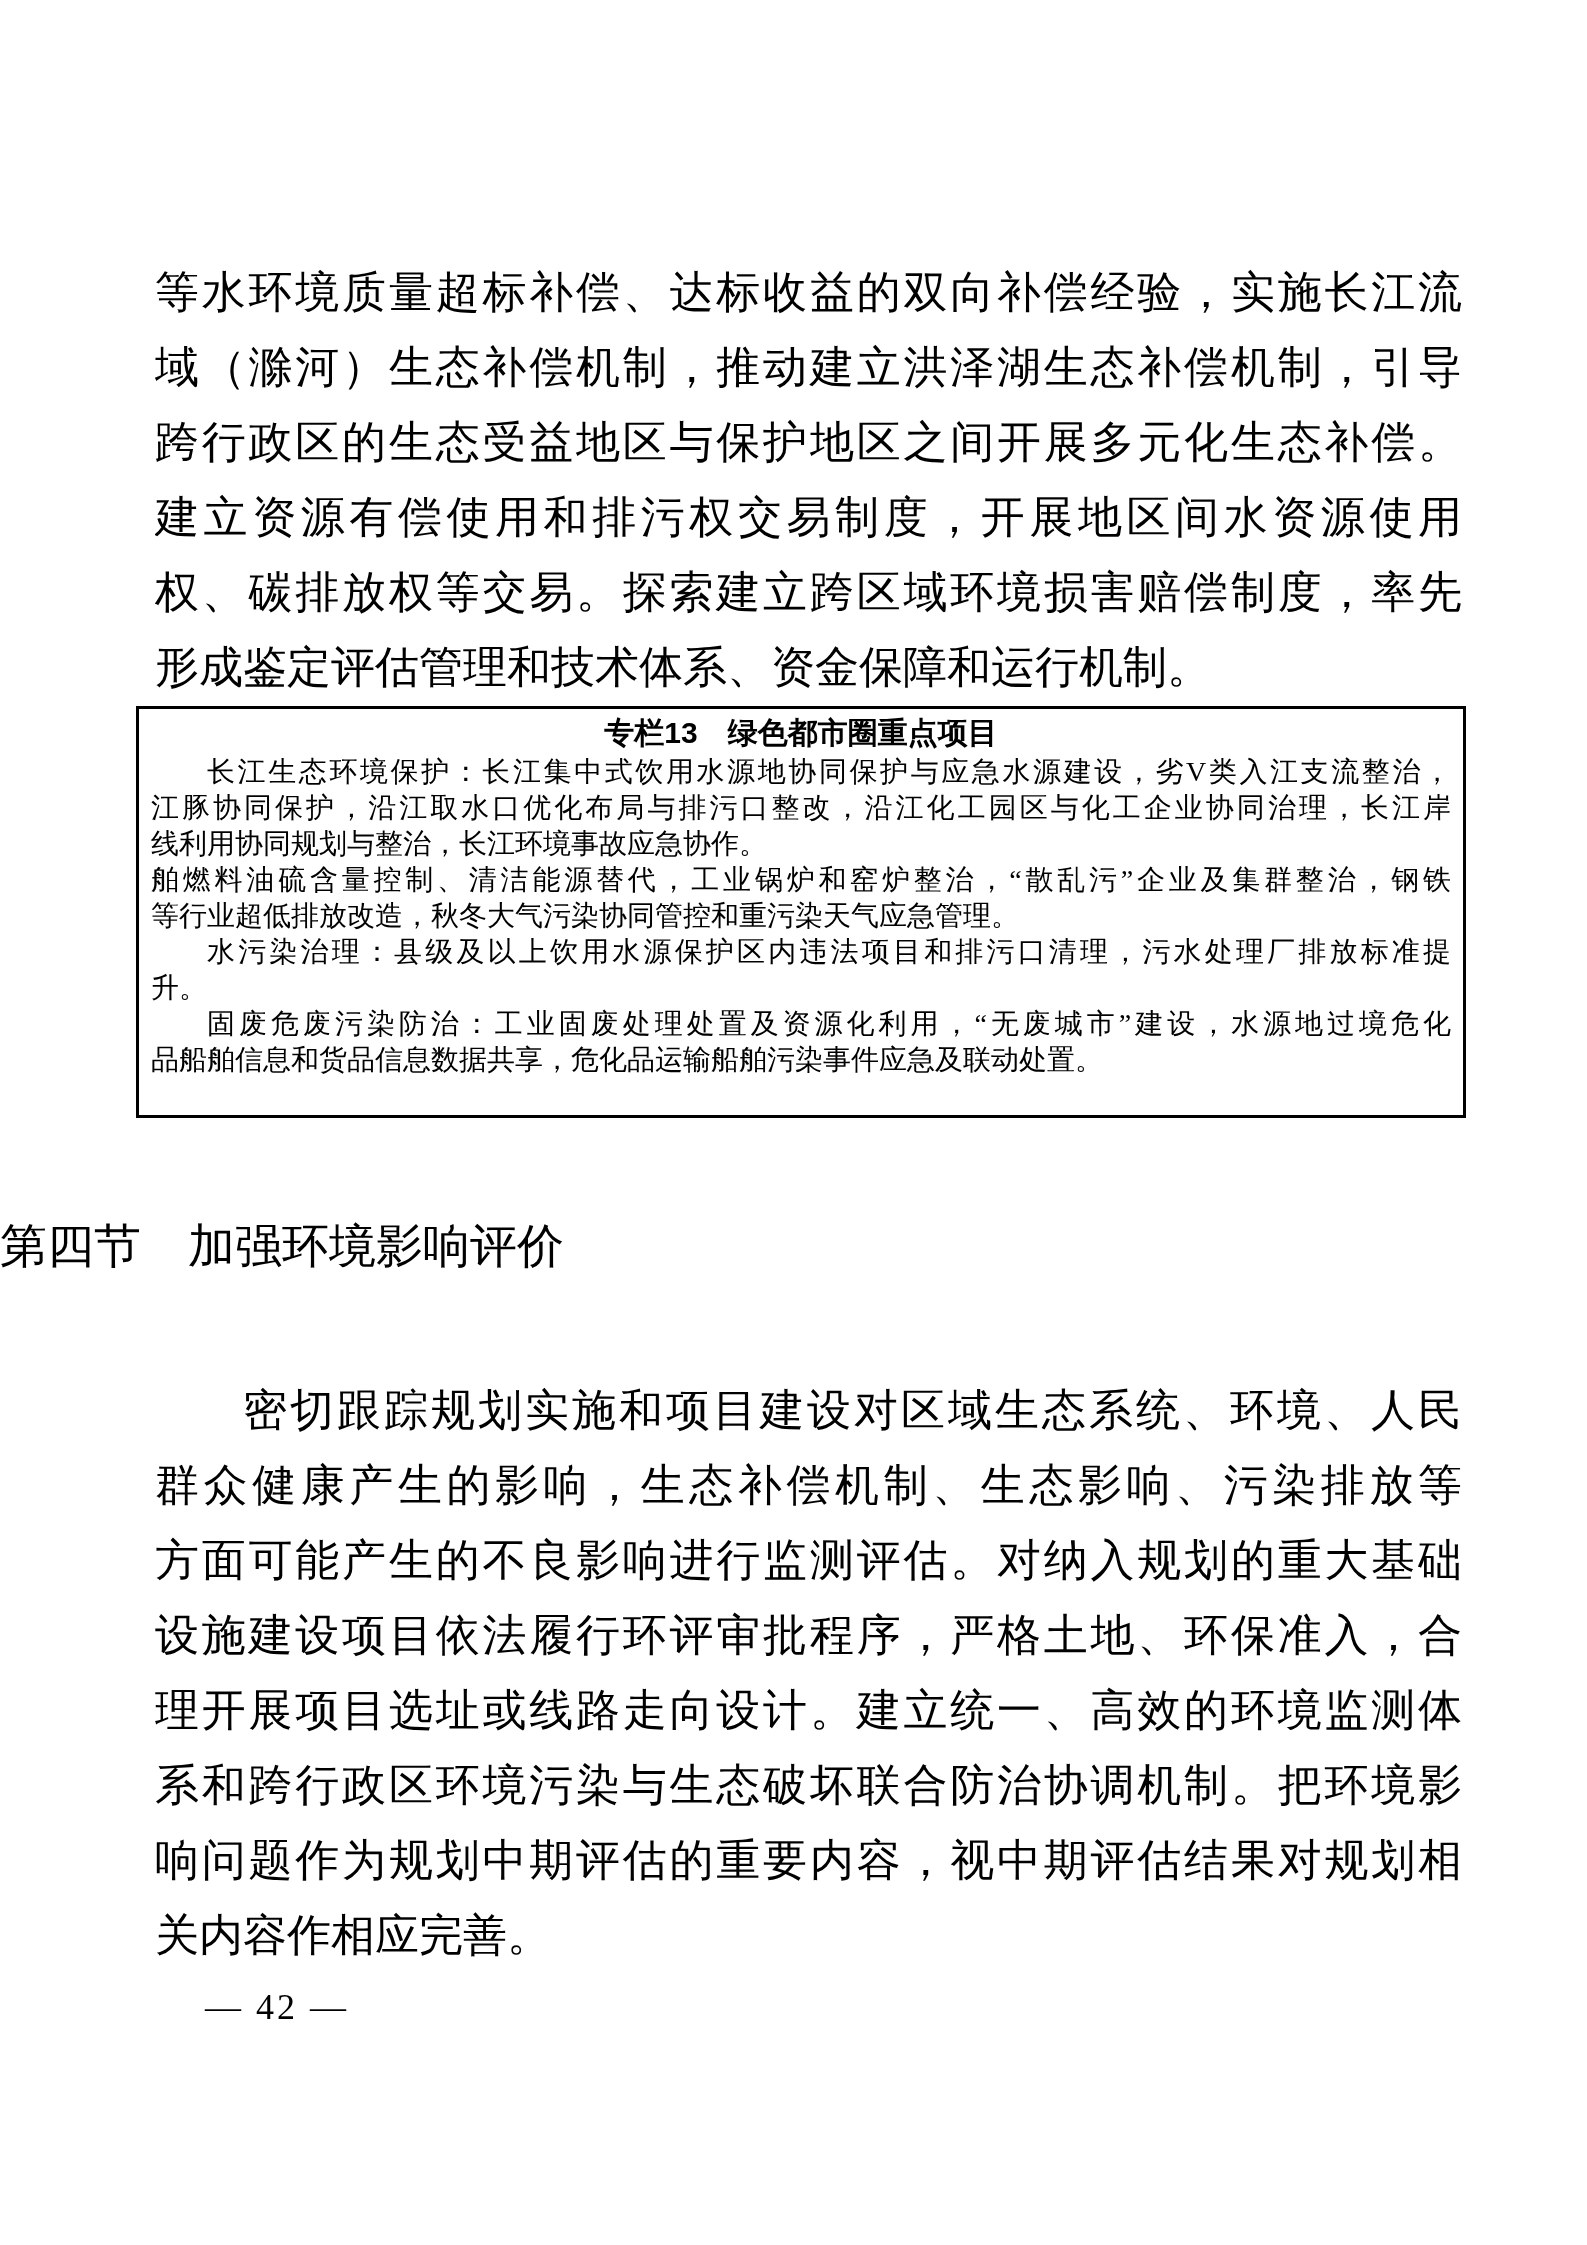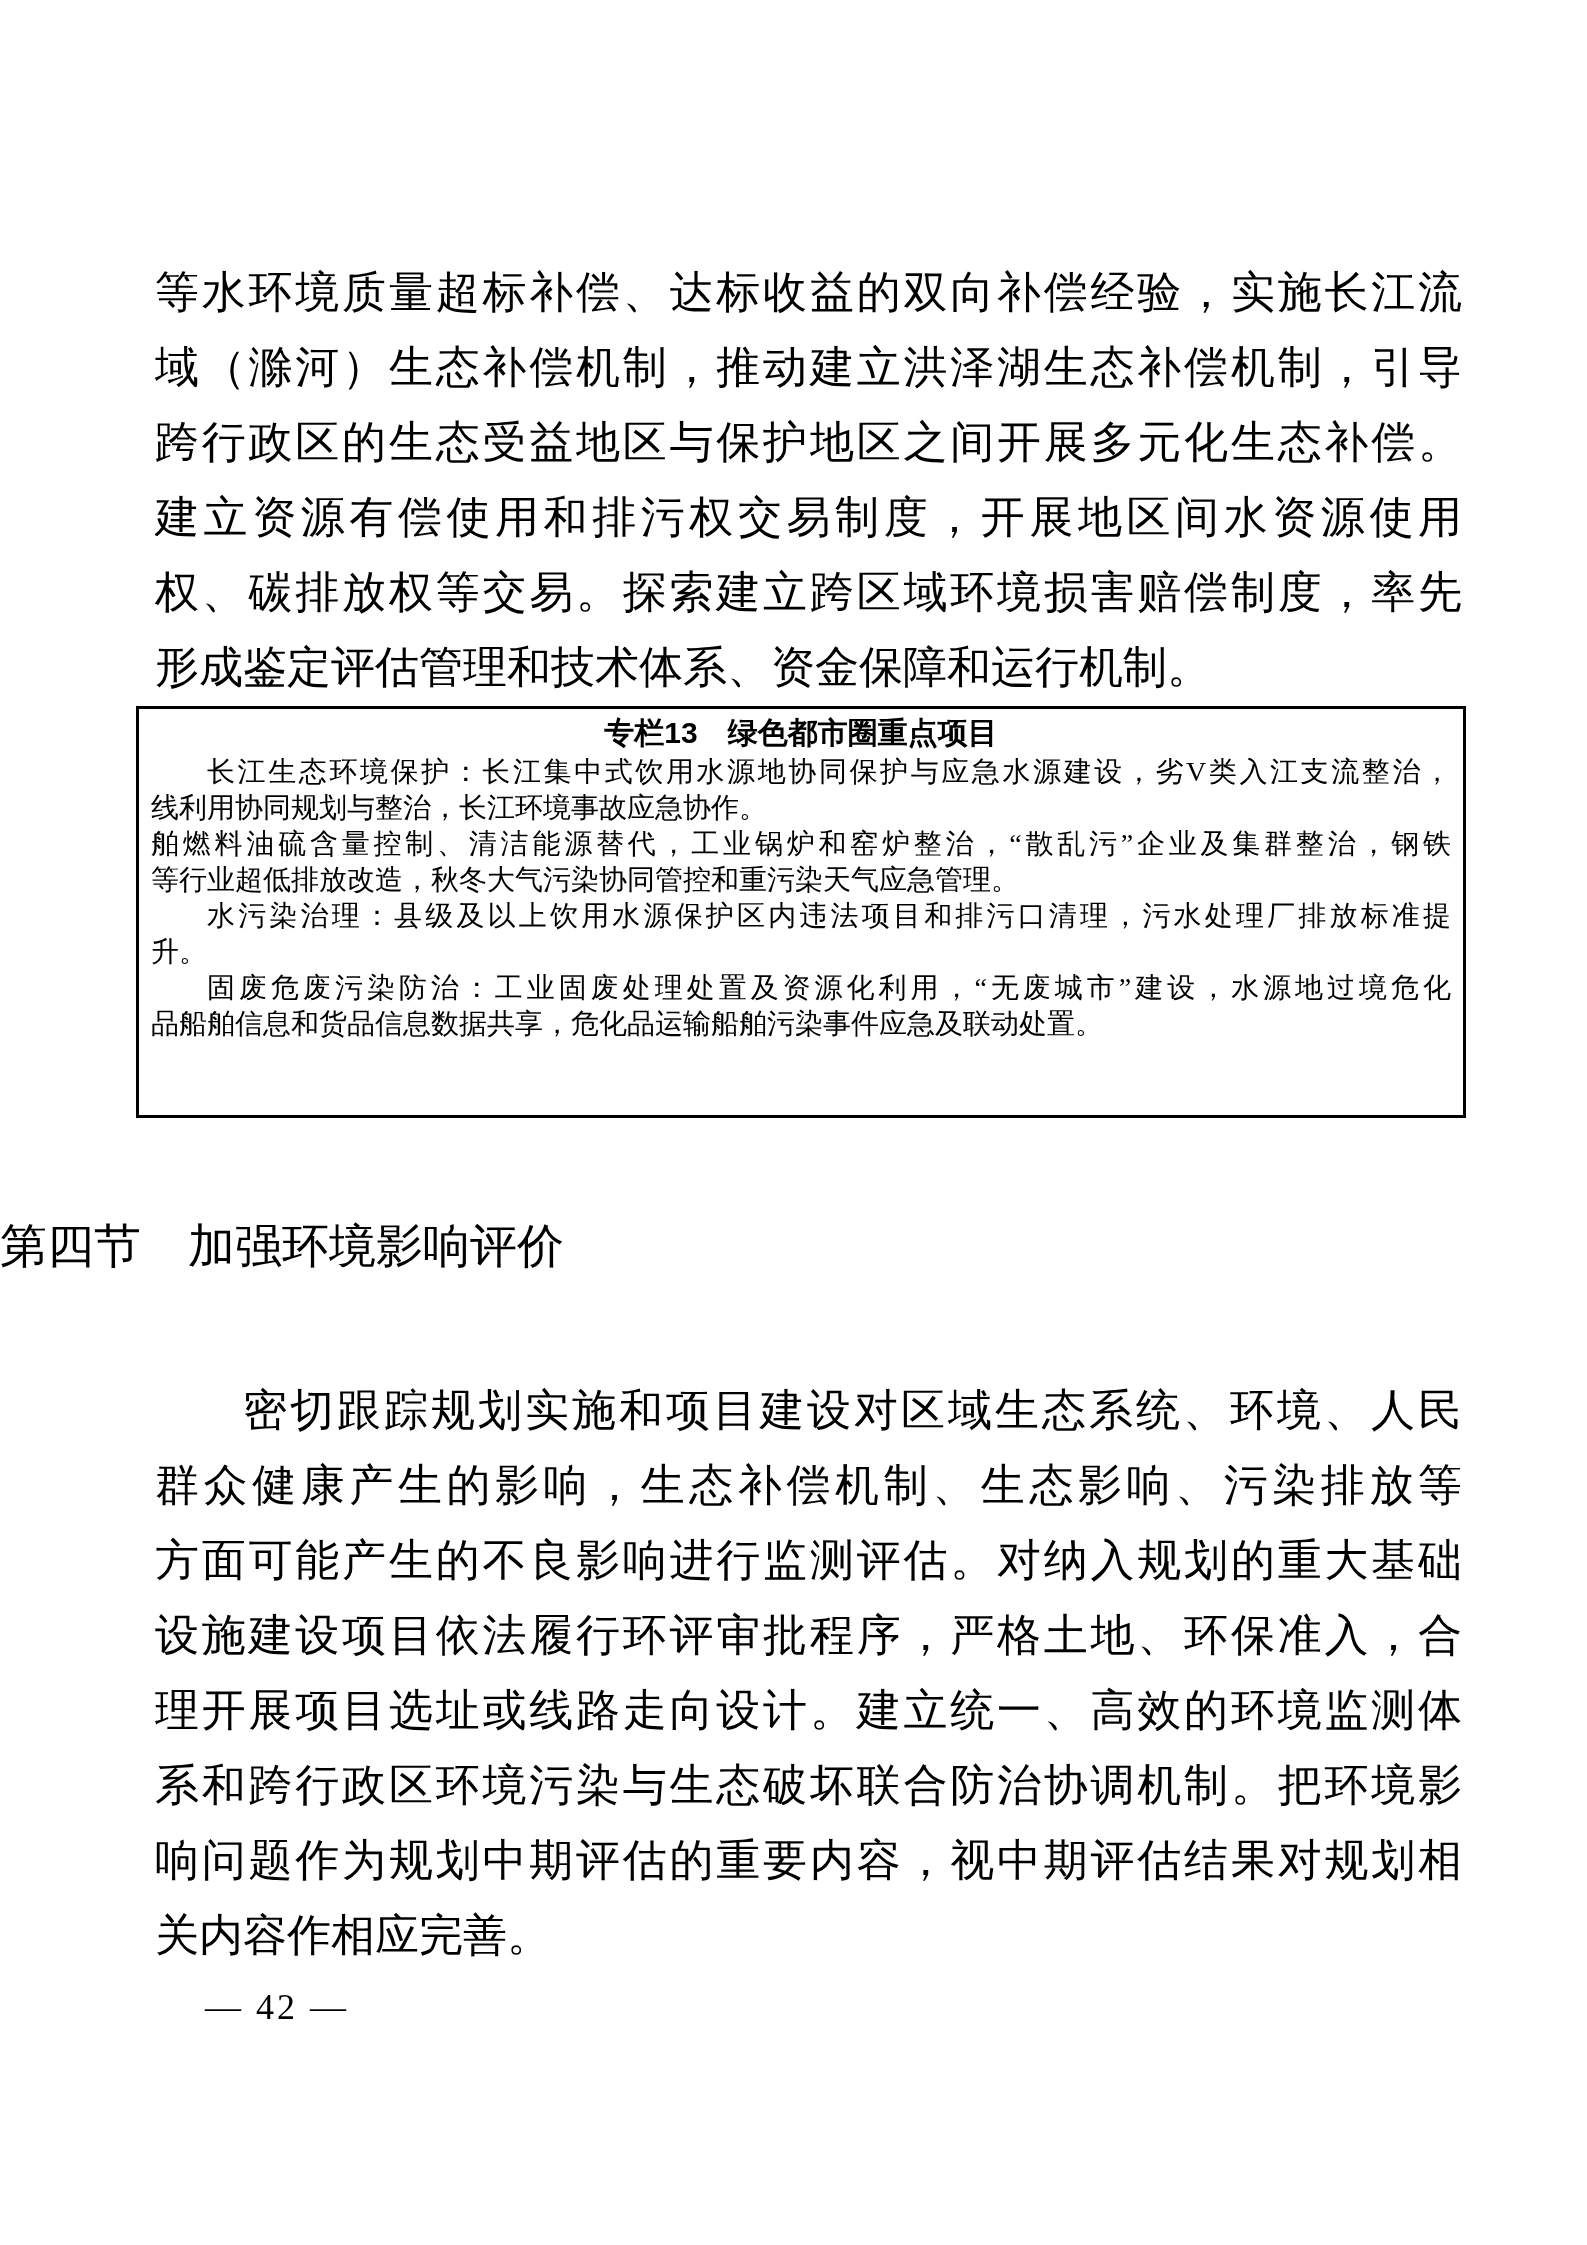--- a/index.html
+++ b/index.html
@@ -105,20 +105,21 @@
     <div class="line">域（滁河）生态补偿机制，推动建立洪泽湖生态补偿机制，引导</div>
     <div class="line">跨行政区的生态受益地区与保护地区之间开展多元化生态补偿。</div>
     <div class="line">建立资源有偿使用和排污权交易制度，开展地区间水资源使用</div>
     <div class="line">权、碳排放权等交易。探索建立跨区域环境损害赔偿制度，率先</div>
     <div class="line end">形成鉴定评估管理和技术体系、资金保障和运行机制。</div>
   </div>
 
   <div class="column-box">
     <div class="box-title">专栏13　绿色都市圈重点项目</div>
     <div class="box-line indent">长江生态环境保护：长江集中式饮用水源地协同保护与应急水源建设，劣V类入江支流整治，</div>
+    <div class="box-line">江豚协同保护，沿江取水口优化布局与排污口整改，沿江化工园区与化工企业协同治理，长江岸</div>
     <div class="box-line end">线利用协同规划与整治，长江环境事故应急协作。</div>
     <div class="box-line">舶燃料油硫含量控制、清洁能源替代，工业锅炉和窑炉整治，“散乱污”企业及集群整治，钢铁</div>
     <div class="box-line end">等行业超低排放改造，秋冬大气污染协同管控和重污染天气应急管理。</div>
     <div class="box-line indent">水污染治理：县级及以上饮用水源保护区内违法项目和排污口清理，污水处理厂排放标准提</div>
     <div class="box-line end">升。</div>
     <div class="box-line indent">固废危废污染防治：工业固废处理处置及资源化利用，“无废城市”建设，水源地过境危化</div>
     <div class="box-line end">品船舶信息和货品信息数据共享，危化品运输船舶污染事件应急及联动处置。</div>
   </div>
 
   <div class="section-heading">第四节　加强环境影响评价</div>

